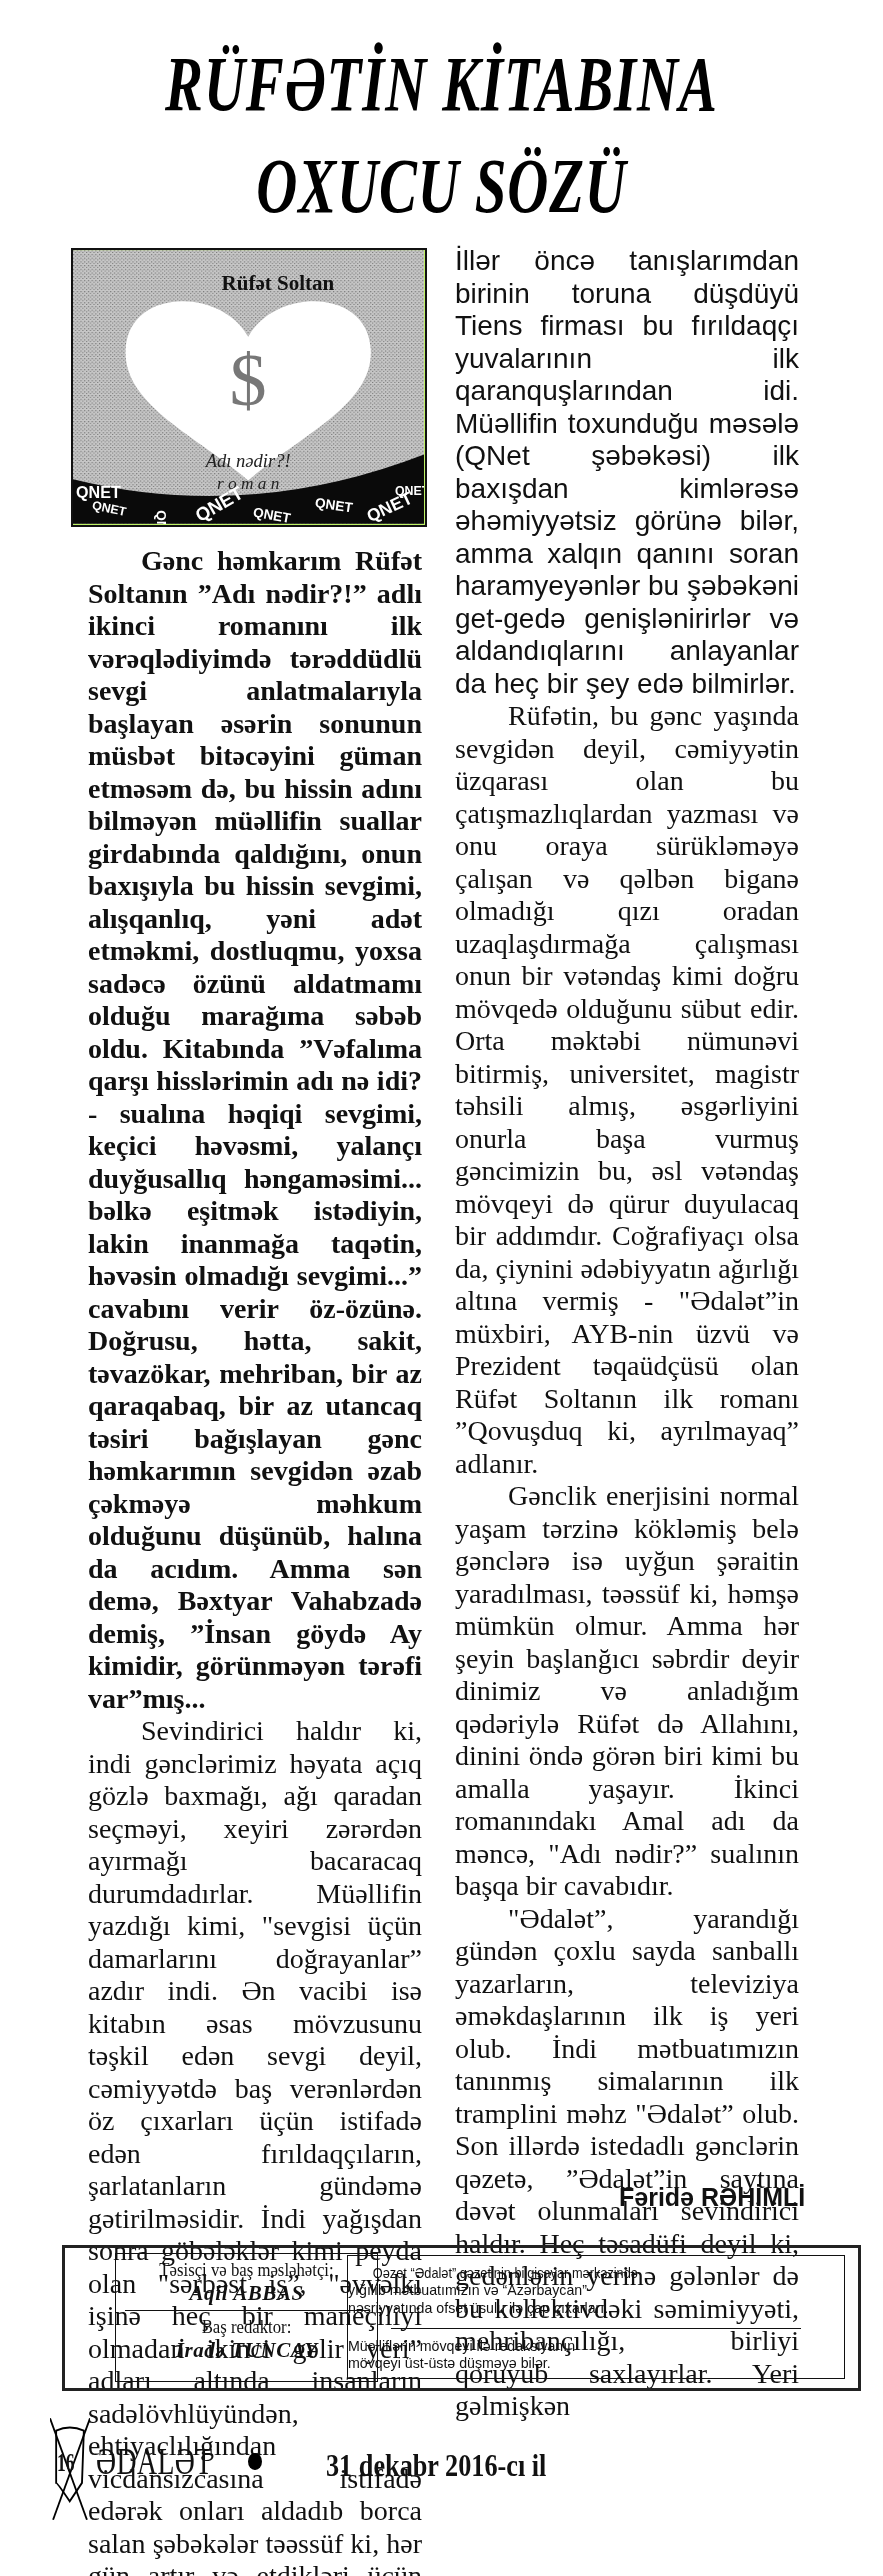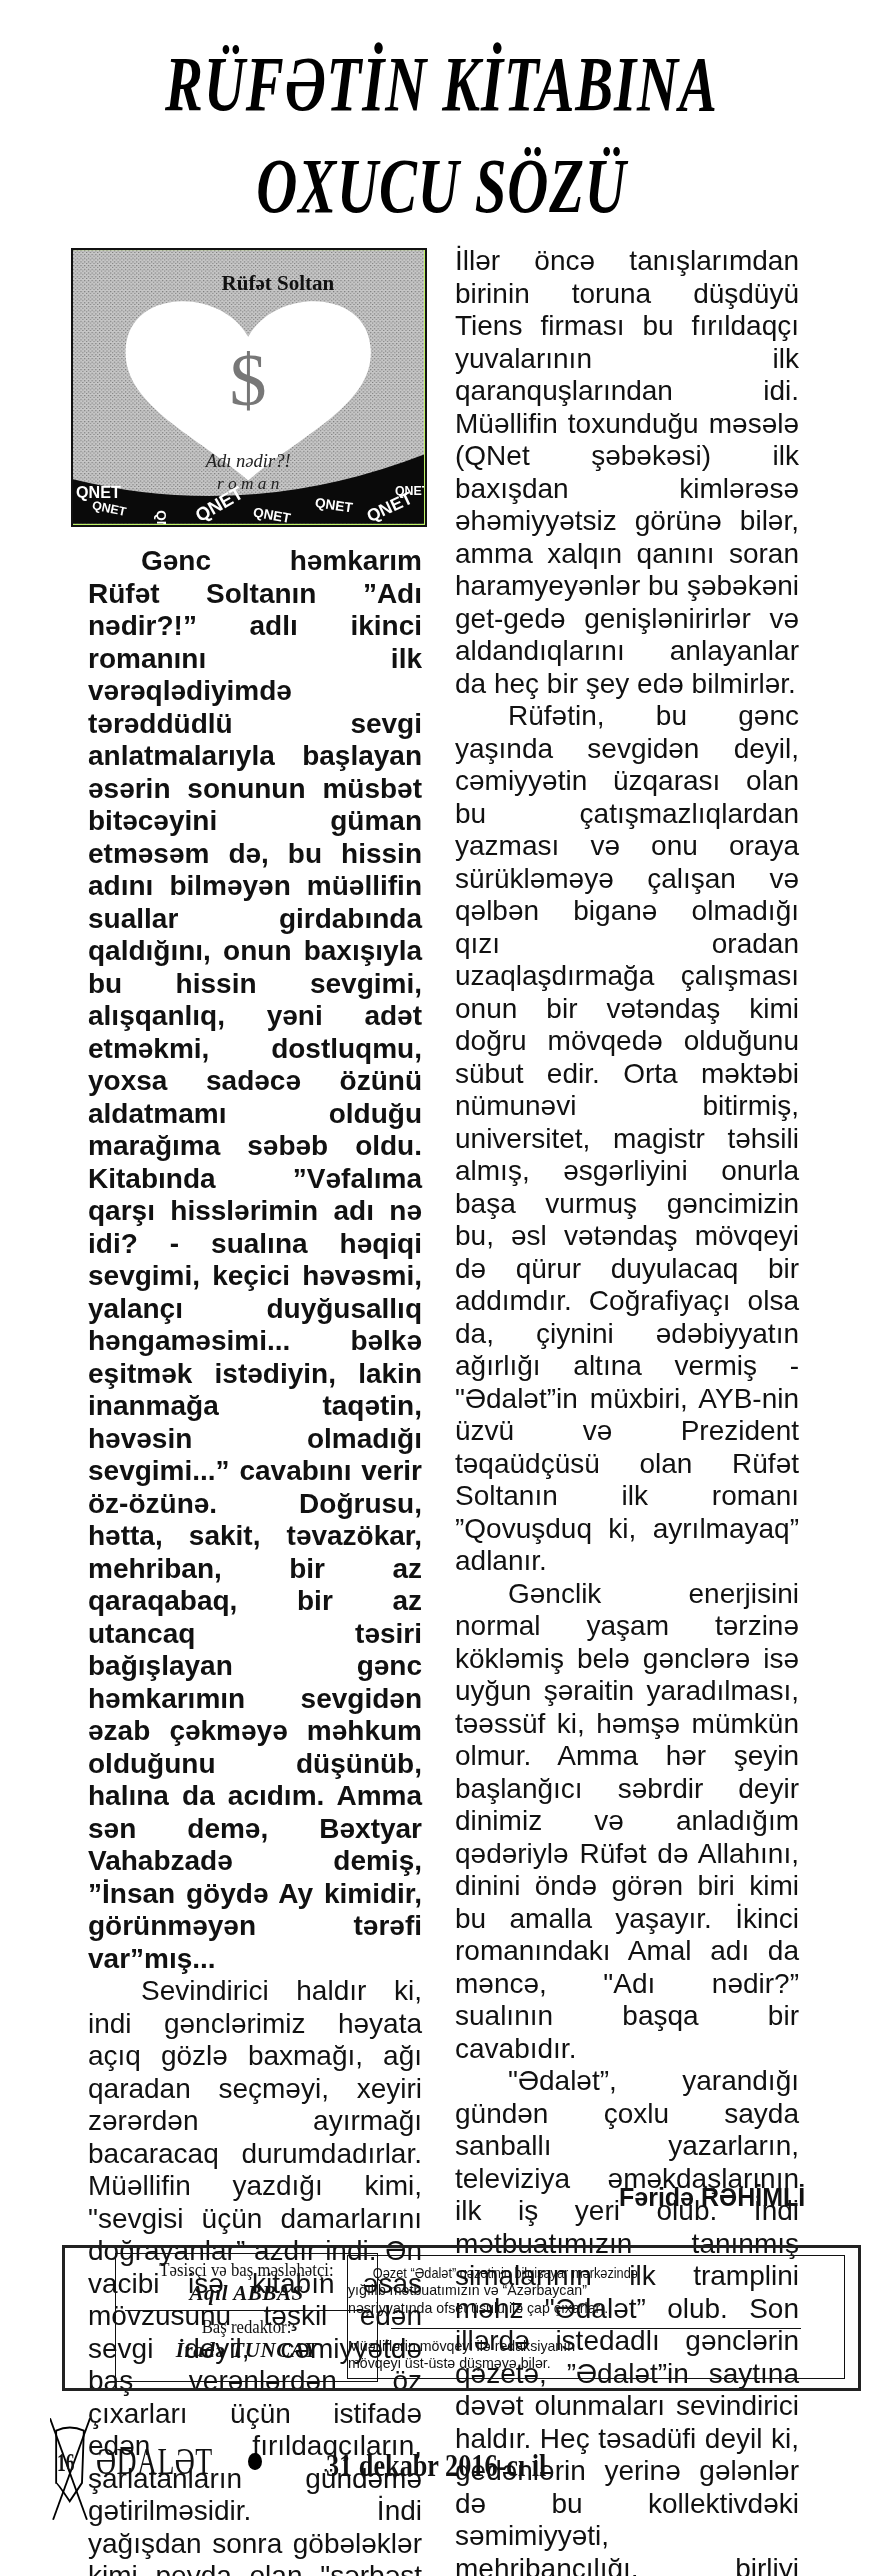--- a/index.html
+++ b/index.html
@@ -11,21 +11,21 @@
   .headline.l2 { top: 139px; font-size: 79px; line-height: 93px; }
 
   .cover { position: absolute; left: 71px; top: 248px; width: 356px; height: 279px;
     border: 2.5px solid #111; box-sizing: border-box; overflow: hidden;
     background: #bef264; }
   .cover svg { display: block; }
 
   .col { position: absolute; font-family: "Liberation Sans", sans-serif;
     font-size: 28px; line-height: 32.5px; text-align: justify; }
   .col p { margin: 0; text-indent: 0; }
-  .col p.ind { text-indent: 53px; }
+  .col p.ind { text-indent: 53px; font-family: Liberation Serif, serif; }
   .col-left { left: 88px; top: 545px; width: 334px; }
   .col-left .bold { font-weight: bold; }
   .col-right { left: 455px; top: 245px; width: 344px; }
   .signature { position: absolute; left: 619px; top: 2183px; font-family: "Liberation Sans", sans-serif;
     font-weight: bold; font-size: 25px; }
 
   .imprint { position: absolute; left: 62px; top: 2245px; width: 799px; height: 146px;
     border: 3.1px solid #222; box-sizing: border-box; }
   .imprint-left { position: absolute; left: 6.2px; top: 5px; width: 263px; height: 129px;
     border: 1.9px solid #111; box-sizing: border-box; text-align: center;

